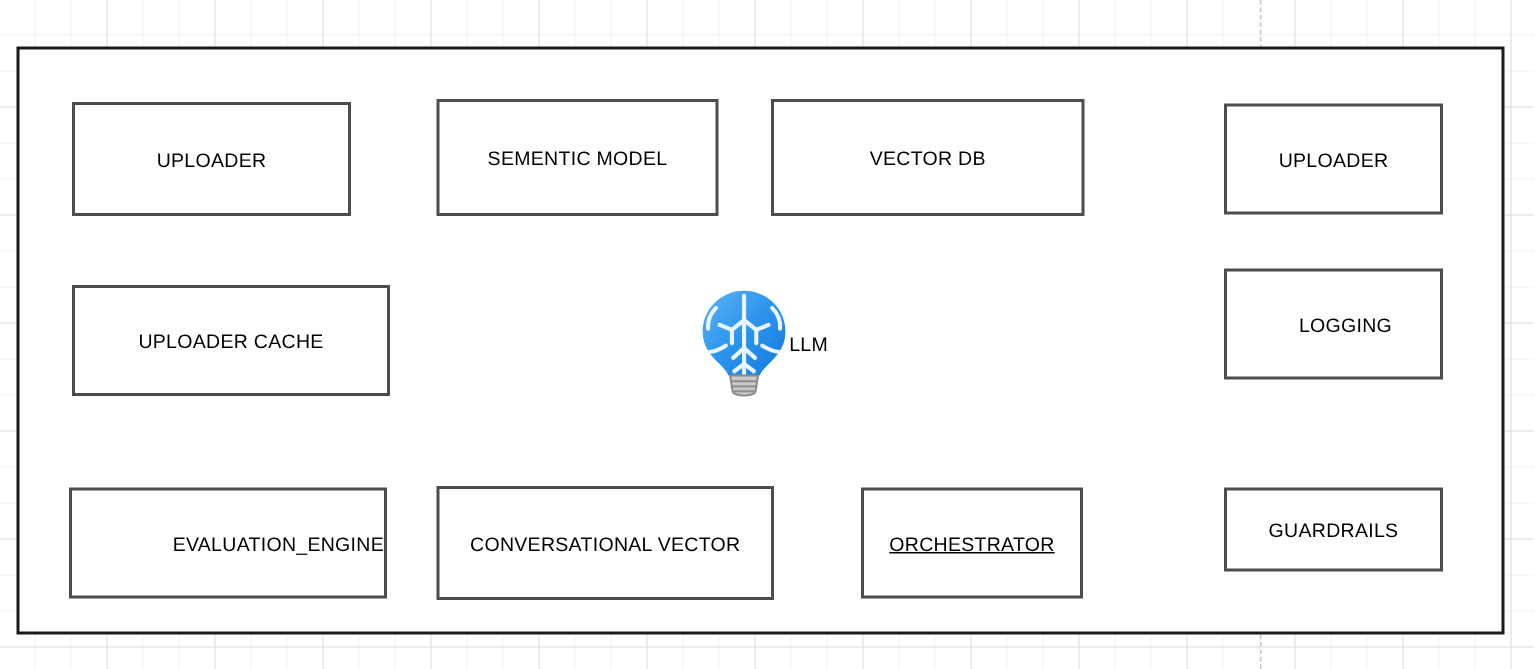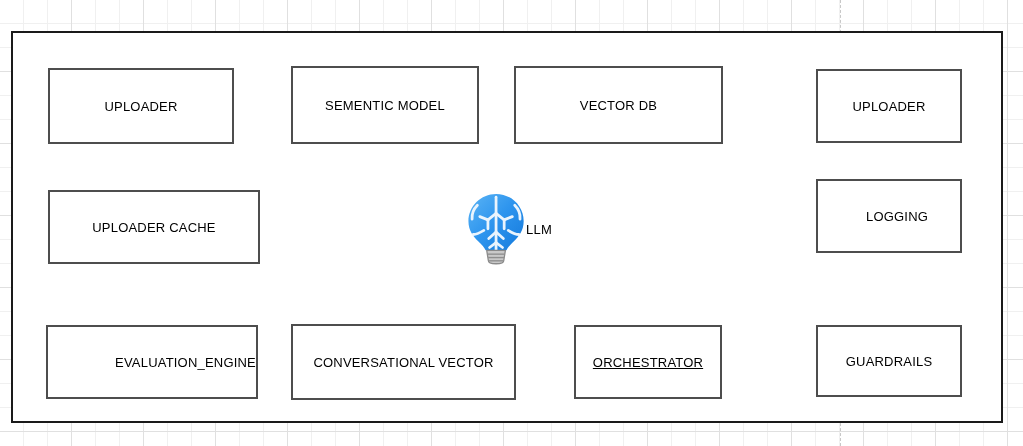--- a/index.html
+++ b/index.html
@@ -190,17 +190,17 @@
   </div>
 
   <div class="node-box" style="left:291px; top:324px; width:225px; height:76px;">
     <span class="node-label">CONVERSATIONAL VECTOR</span>
   </div>
 
   <div class="node-box" style="left:574px; top:325px; width:148px; height:74px;text-decoration:underline;">
     <span class="node-label">ORCHESTRATOR</span>
   </div>
 
-  <div class="node-box" style="left:816px; top:325px; width:146px; height:72px;">
+  <div class="node-box" style="left:816px; top:325px; width:146px; height:56px;">
     <span class="node-label">GUARDRAILS</span>
   </div>
 
 </div>
 
 </body></html>

